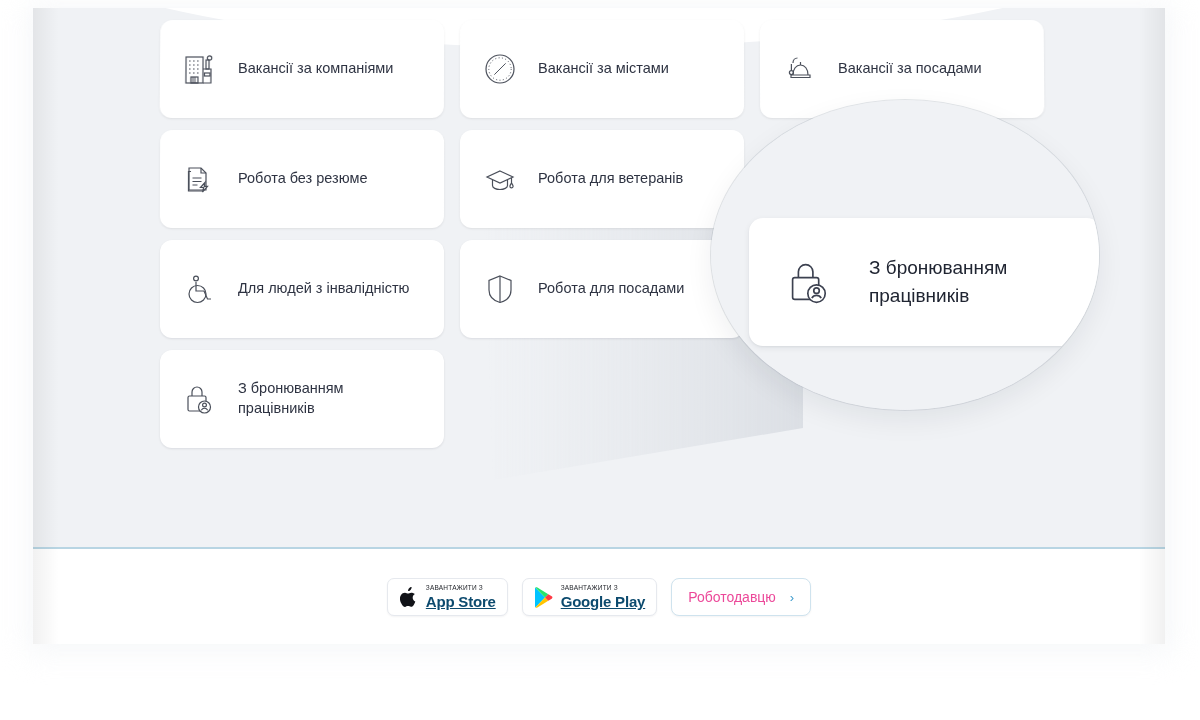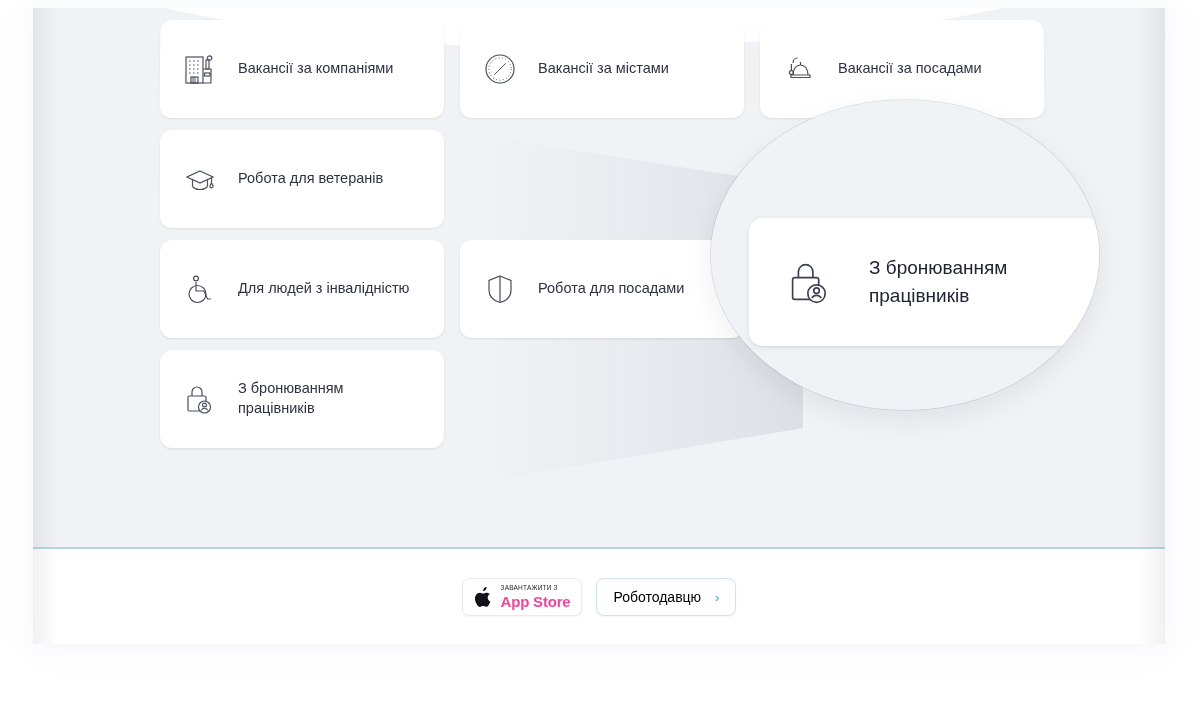--- a/index.html
+++ b/index.html
@@ -240,38 +240,39 @@
   .store-badge .small {
     font-size: 6.5px;
     letter-spacing: .2px;
     color: #23262c;
     text-transform: uppercase;
     margin-bottom: 2px;
   }
   .store-badge .big {
     font-size: 15px;
     font-weight: 700;
-    color: #ec4899;
+    color: #0c4a6e;
     letter-spacing: -.2px;
+    text-decoration: underline;
   }
   .employer-btn {
     height: 36px;
     background: #ffffff;
     border: 1px solid #cfe3ee;
     border-radius: 8px;
     display: flex;
     align-items: center;
     gap: 14px;
     padding: 0 16px;
     box-shadow: 0 1px 2px rgba(16,24,40,.05);
     cursor: pointer;
   }
   .employer-btn .etxt {
     font-size: 14px;
-    color: #000000;
+    color: #ec4899;
   }
   .employer-btn .chev { color: #3f9ccd; font-size: 13px; }
 </style>
 </head>
 <body>
 
 <div id="stage">
 
   <div class="paper-shadow"></div>
 
@@ -335,20 +336,32 @@
               <path d="M13 14c0-3 2-5 4.5-5"></path>
               <circle cx="11.4" cy="23.6" r="2"></circle>
               <path d="M11.4 21.6v-6.5"></path>
             </svg>
           </span>
           <span class="lbl">Вакансії за посадами</span>
         </div>
       </div>
 
       <div class="grid-row row-2">
+        <div class="card">
+          <span class="ic">
+            <svg width="40" height="40" viewBox="0 0 40 40" fill="none" stroke="currentColor" stroke-width="1.2">
+              <path d="M9 9h12l5 5v17H9z"></path>
+              <path d="M21 9v5h5"></path>
+              <path d="M12.5 19h9M12.5 22.5h9M12.5 26h5"></path>
+              <path d="M11 12.5h-2.5v19.5h14"></path>
+              <path d="M25 23.5l-4.5 5h3.2l-1.2 4.5 5-5.6h-3.2z" fill="#fff"></path>
+            </svg>
+          </span>
+          <span class="lbl">Робота без резюме</span>
+        </div>
 
         <div class="card">
           <span class="ic">
             <svg width="40" height="40" viewBox="0 0 40 40" fill="none" stroke="currentColor" stroke-width="1.2">
               <path d="M20 12 L33 18 L20 24 L7 18 Z"></path>
               <path d="M12.5 21v5.5c0 2.3 3.4 4 7.5 4s7.5-1.7 7.5-4V21"></path>
               <path d="M31.5 18.7v5.3"></path>
               <path d="M31.5 24c-1 1.6-1.6 2.4-1.6 3.2a1.6 1.6 0 0 0 3.2 0c0-.8-.6-1.6-1.6-3.2z"></path>
             </svg>
           </span>
@@ -435,20 +448,34 @@
             <path d="M11.6 0c.1 1-.3 2-.9 2.7-.6.8-1.6 1.4-2.6 1.3-.1-1 .4-2 1-2.7C9.7.5 10.8 0 11.6 0z"></path>
             <path d="M14.9 7.1c-1.4.8-2.2 2.1-2.2 3.7 0 1.8 1.1 3.2 2.6 3.8-.3 1-.7 1.9-1.3 2.8-.8 1.2-1.7 2.4-3 2.4-1.2 0-1.6-.7-3-.7s-1.9.7-3 .8c-1.3 0-2.3-1.3-3.1-2.5C-.1 15-.9 10.5 1 7.9c1-1.3 2.4-2.1 4-2.1 1.3 0 2.2.8 3 .8.7 0 2-.9 3.4-.8.6 0 2.3.3 3.5 1.3z"></path>
           </svg>
         </span>
         <span class="txt">
           <span class="small">Завантажити з</span>
           <span class="big">App Store</span>
         </span>
       </div>
 
+      <div class="store-badge">
+        <span class="glyph">
+          <svg width="19" height="21" viewBox="0 0 19 21">
+            <path d="M1.3.6C1.1.9 1 1.3 1 1.9v17.2c0 .6.1 1 .4 1.3L11 10.5 1.3.6z" fill="#00c3ff"></path>
+            <path d="M14.3 13.8 11 10.5l-9.6 10c.5.4 1.2.4 2 0l10.9-6.7z" fill="#ffc400"></path>
+            <path d="M14.3 7.2 3.4.5c-.8-.5-1.5-.4-2 0l9.6 10 3.3-3.3z" fill="#29e36b"></path>
+            <path d="M14.3 7.2 11 10.5l3.3 3.3 3.4-2.1c1-.6 1-1.8 0-2.4l-3.4-2.1z" fill="#ff3a44"></path>
+          </svg>
+        </span>
+        <span class="txt">
+          <span class="small">Завантажити з</span>
+          <span class="big">Google Play</span>
+        </span>
+      </div>
 
       <div class="employer-btn">
         <span class="etxt">Роботодавцю</span>
         <span class="chev">›</span>
       </div>
 
     </div>
 
     <div class="curl-left"></div>
     <div class="curl-right"></div>

